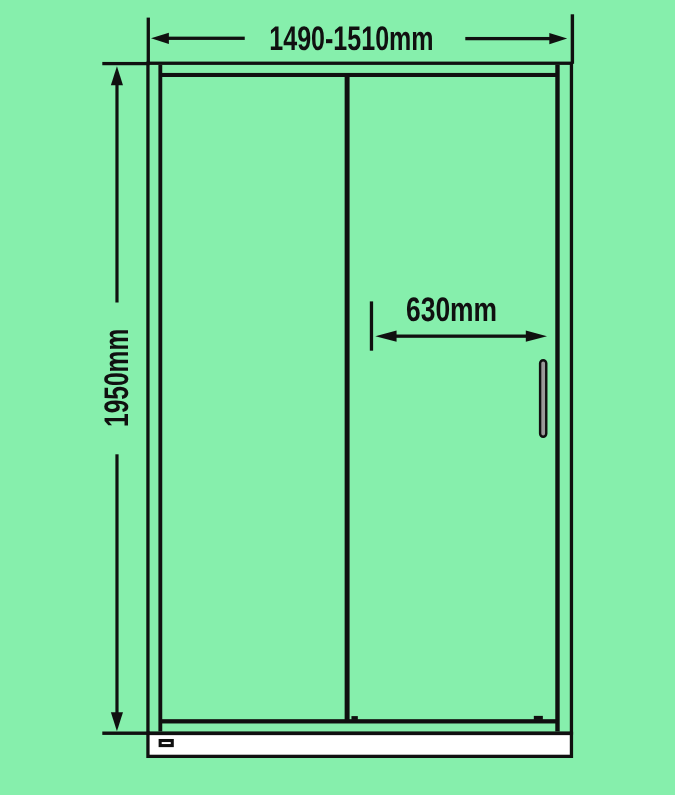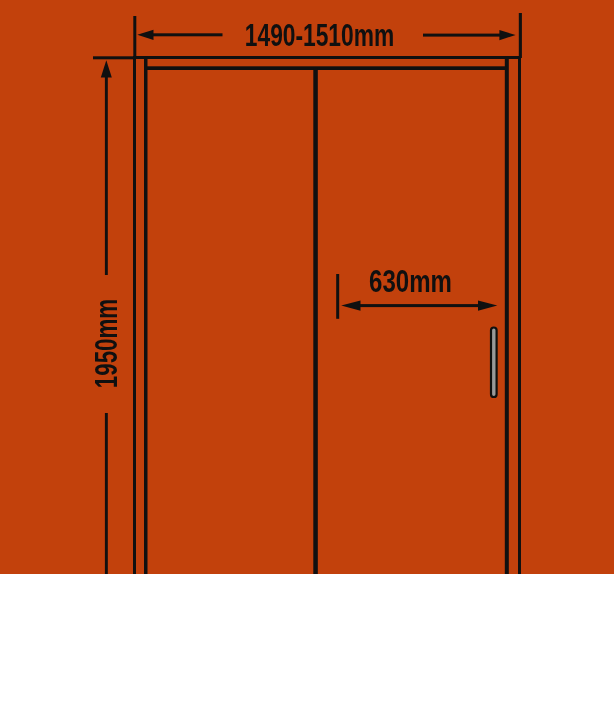--- a/index.html
+++ b/index.html
@@ -1,16 +1,16 @@
 <!DOCTYPE html>
 <html><head>
 <meta charset="utf-8">
 <style>
   html,body{margin:0;padding:0;background:#ffffff;}
-  .page{position:relative;width:614px;height:574px;background:#c2410c;overflow:hidden;}
+  .page{position:relative;width:614px;height:723px;background:#86efac;overflow:hidden;}
   svg{position:absolute;left:0;top:0;}
   text{font-family:"Liberation Sans",sans-serif;font-weight:bold;fill:#101010;}
 </style>
 </head>
 <body>
 <div class="page">
 <svg width="614" height="723" viewBox="0 0 614 723">
 
   <rect x="134.5" y="57.5" width="385" height="609" fill="none" stroke="#101010" stroke-width="3"></rect>
 

